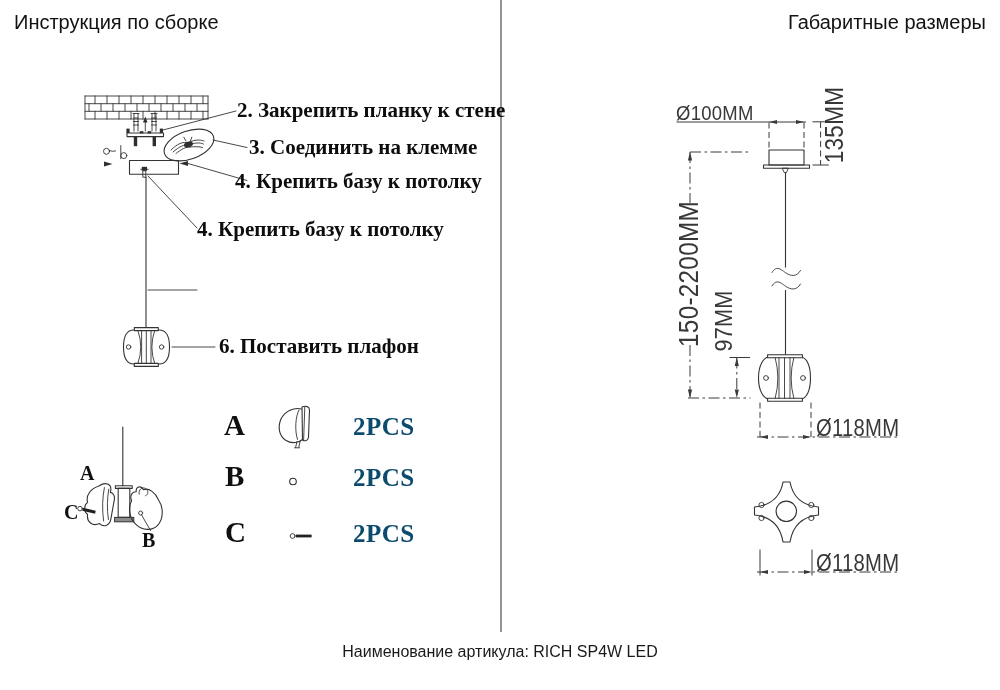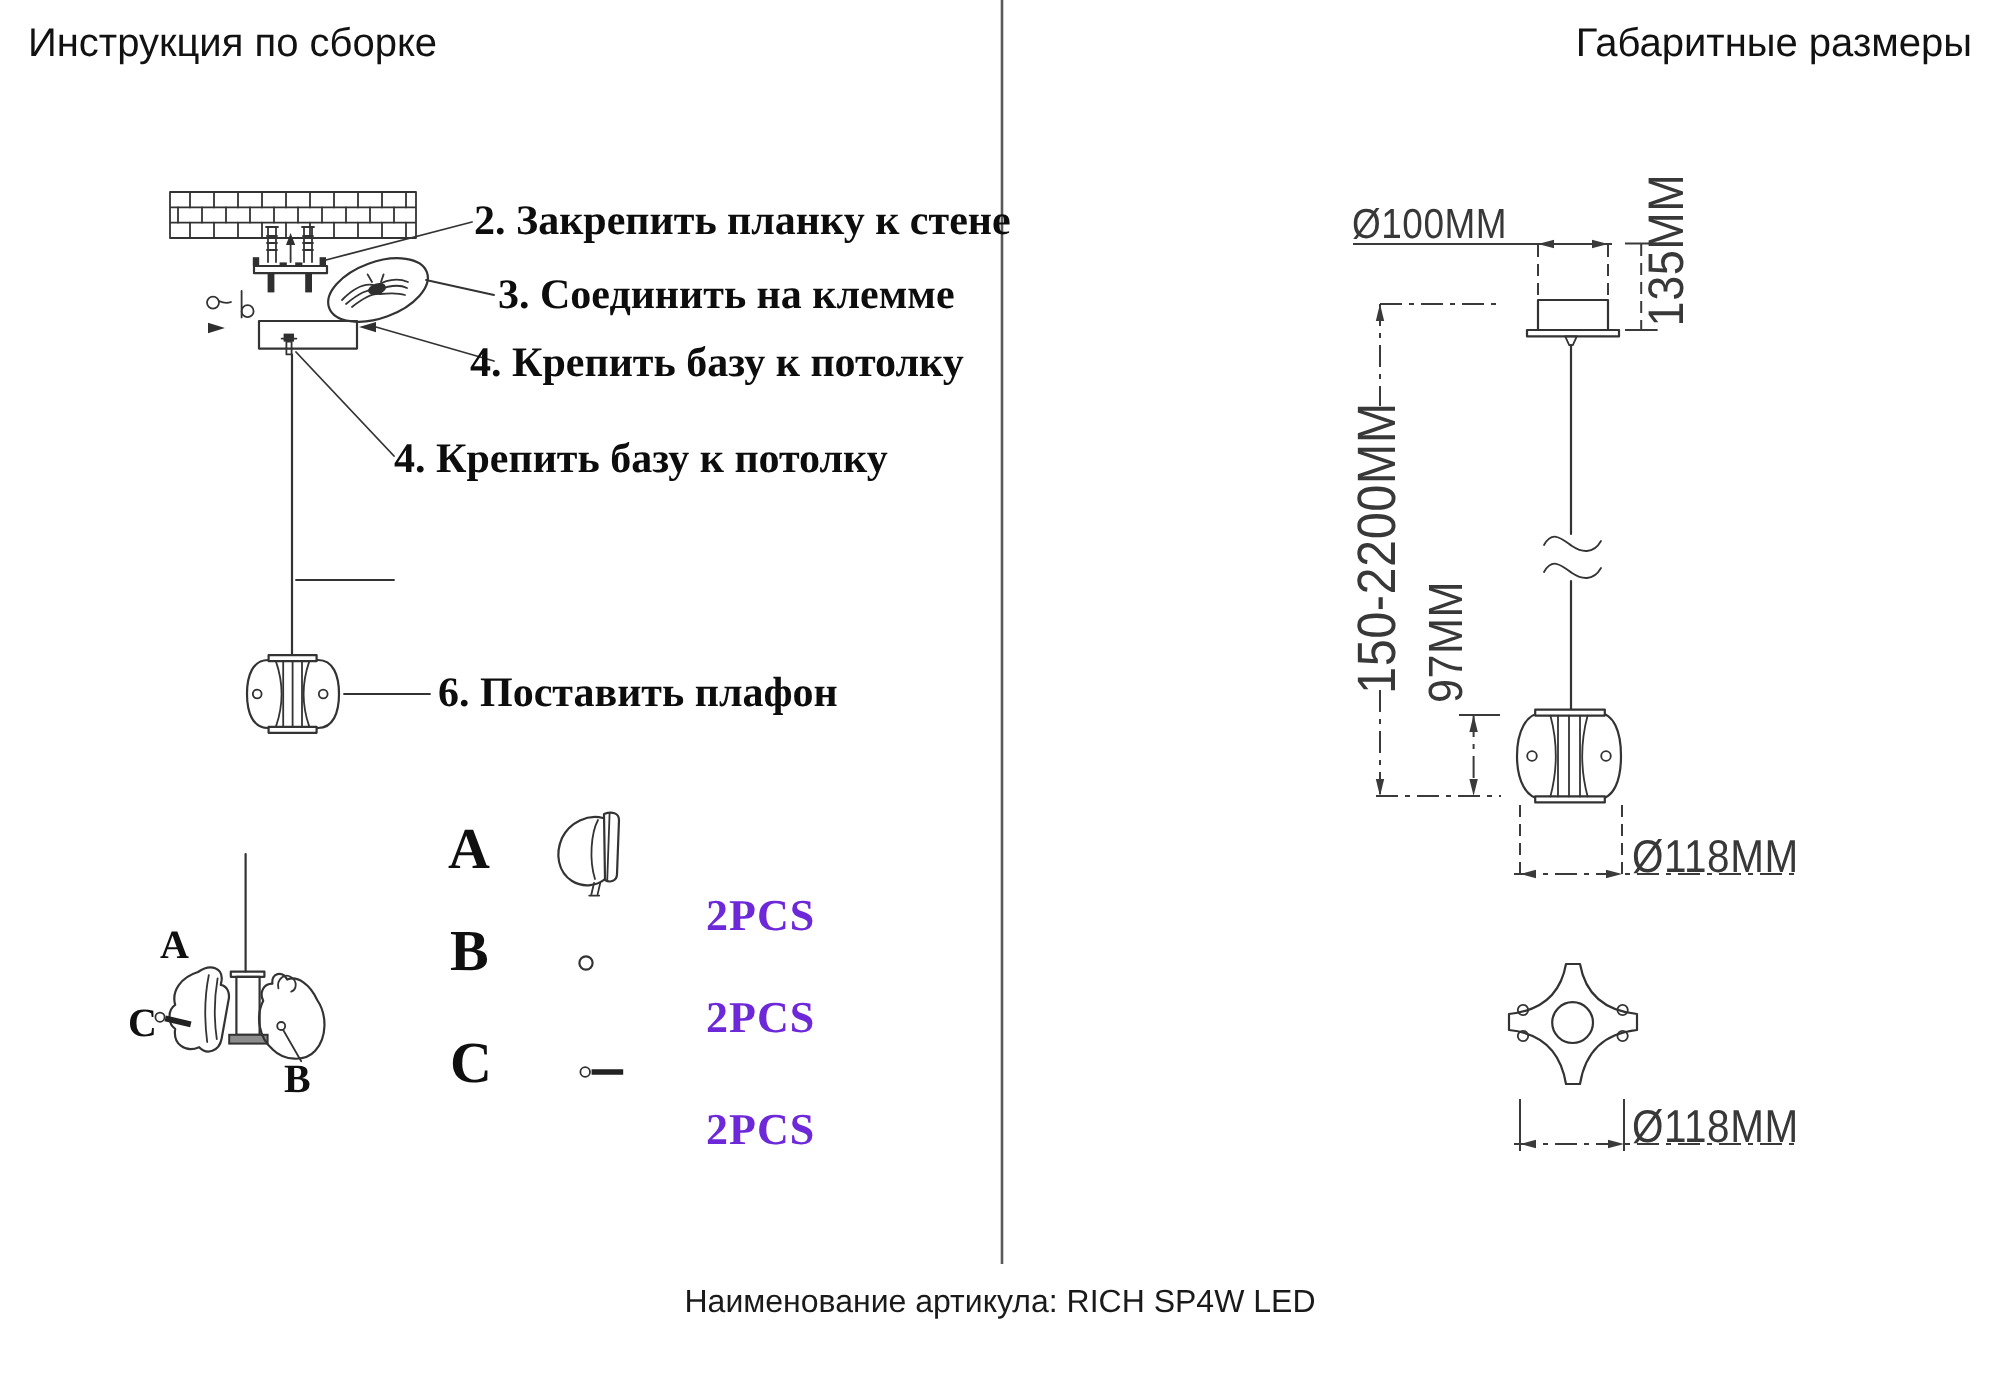--- a/index.html
+++ b/index.html
@@ -4,21 +4,21 @@
 <style>
   html,body{margin:0;padding:0;background:#fff;}
   #sheet{position:relative;width:1000px;height:690px;background:#ffffff;overflow:hidden;
          font-family:"Liberation Sans",sans-serif;}
   .abs{position:absolute;}
   .title{font-size:20px;color:#121212;white-space:nowrap;}
   .step{font-family:Liberation Serif, serif;font-weight:700;font-size:21px;color:#0d0d0d;
         line-height:1.12;white-space:nowrap;}
   .step.wrap{white-space:normal;width:214px;}
   .part-letter{font-family:"Liberation Serif",serif;font-weight:600;font-size:29px;color:#101010;}
-  .part-qty{font-family:"Liberation Serif",serif;font-weight:600;font-size:22px;color:#6d28d9;letter-spacing:.5px;margin-top:32px;}
+  .part-qty{font-family:"Liberation Serif",serif;font-weight:600;font-size:25px;color:#0c4a6e;letter-spacing:.5px;}
   .exp-label{font-family:"Liberation Serif",serif;font-weight:600;font-size:20px;color:#101010;}
   .dim{font-family:"Liberation Sans",sans-serif;color:#383838;white-space:nowrap;
        transform-origin:left top;letter-spacing:.3px;}
   .dim.h{transform:scaleX(.88);}
   .dim.v{transform:translate(-50%,-50%) rotate(-90deg) scaleX(.9);transform-origin:center center;}
   .footer{font-size:16px;color:#1a1a1a;white-space:nowrap;}
   svg{position:absolute;left:0;top:0;}
   .ln{stroke:#333;fill:none;stroke-width:1.1;stroke-linecap:round;stroke-linejoin:round;}
   .thin{stroke-width:.9;}
   .fillink{fill:#2f2f2f;stroke:none;}

